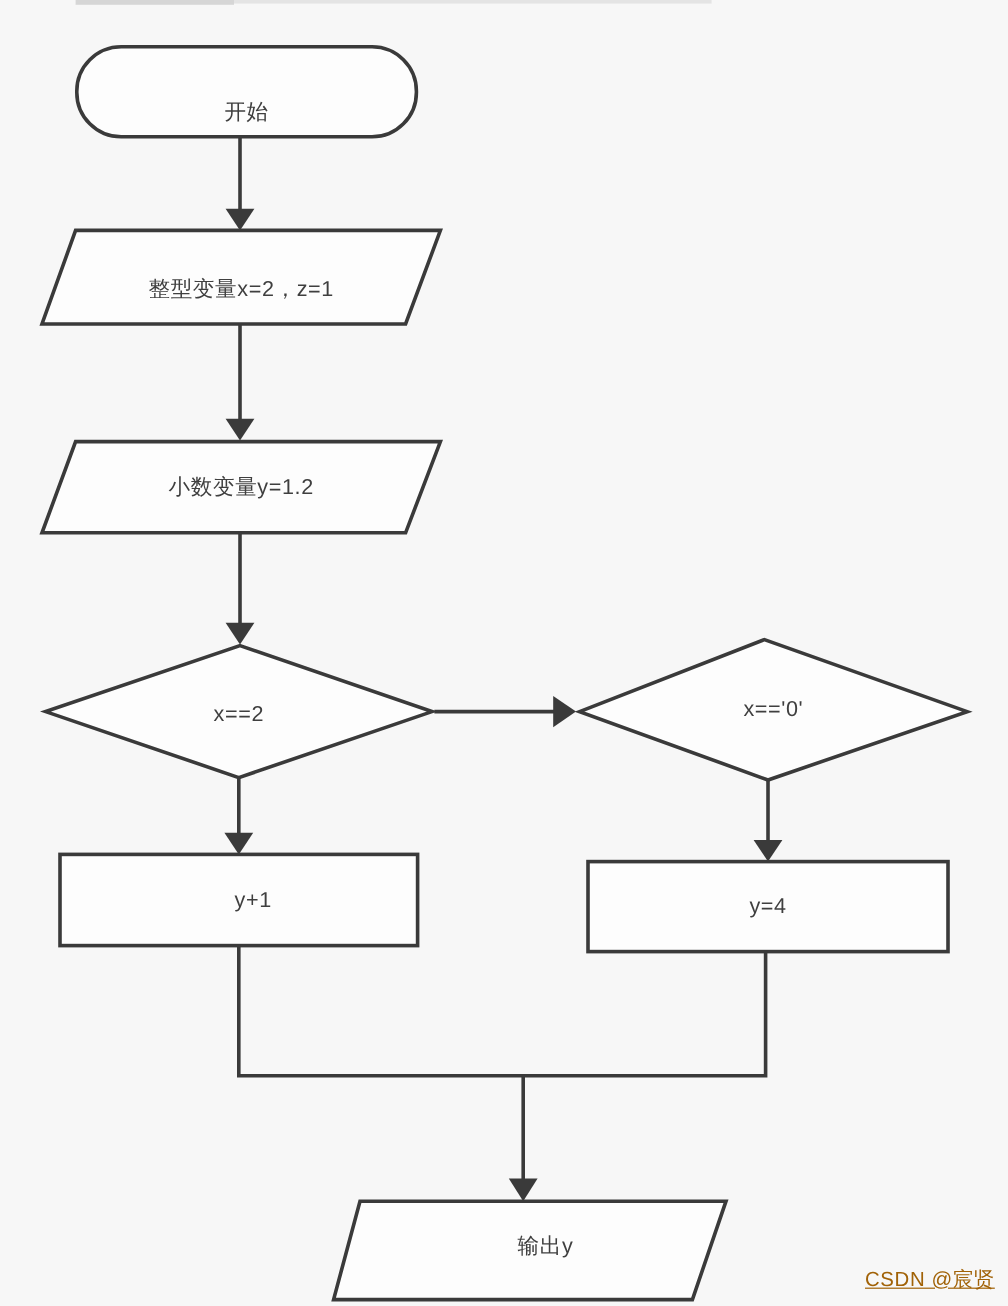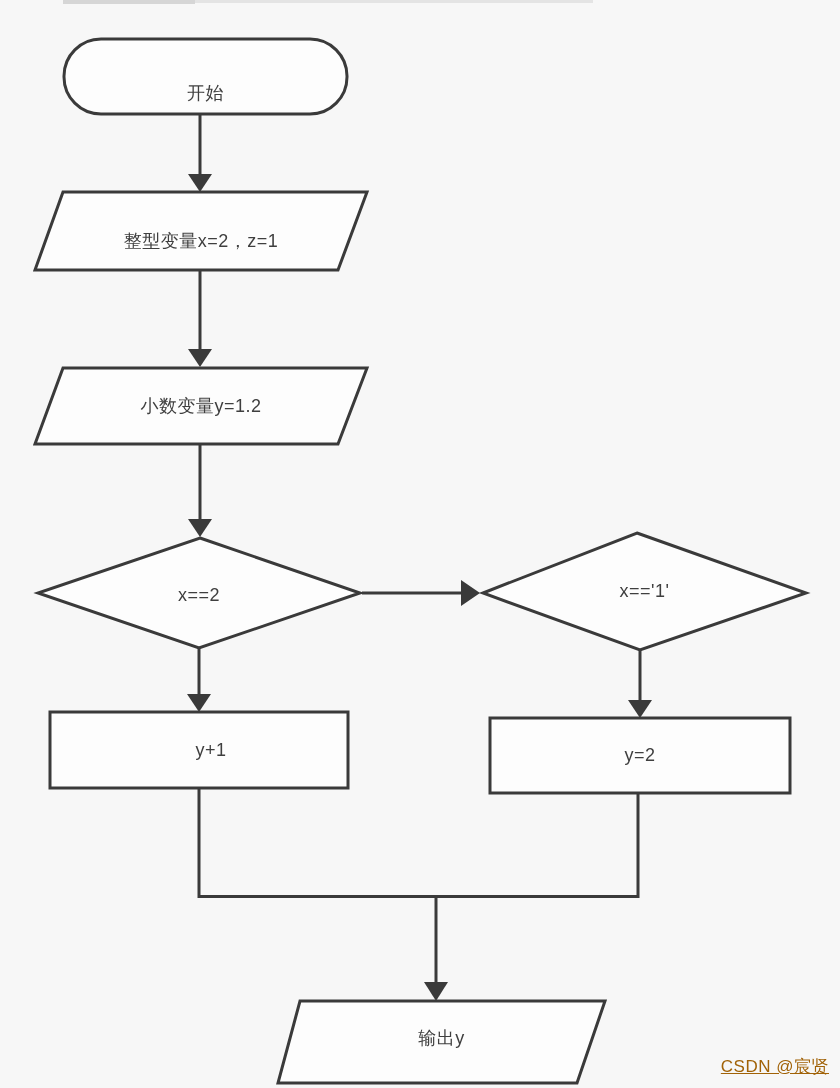--- a/index.html
+++ b/index.html
@@ -32,21 +32,21 @@
     pointer-events: none;
     white-space: nowrap;
   }
   .label-start  { left: 63px;  top: 38px;   width: 285px; height: 77px; margin-top: 16px; }
   .label-para1  { left: 35px;  top: 192px;  width: 332px; height: 98px; }
   .label-para2  { left: 35px;  top: 368px;  width: 332px; height: 76px; text-align: center; }
   .label-dia1   { left: 38px;  top: 540px;  width: 322px; height: 110px; }
   .label-dia2   { left: 483px; top: 533px;  width: 323px; height: 117px; }
   .label-rect1  { left: 50px;  top: 712px;  width: 322px; height: 76px; text-align: center; }
   .label-rect2  { left: 490px; top: 718px;  width: 300px; height: 75px; }
-  .label-output { left: 278px; top: 1001px; width: 327px; height: 73px; }
+  .label-output { left: 291px; top: 1001px; width: 327px; height: 73px; }
   .watermark {
     position: absolute;
     right: 11px;
     bottom: 10px;
     font-size: 17px;
     color: #a16207;
     letter-spacing: 0.5px;
     text-decoration: underline;
   }
   .top-smudge-dark {
@@ -115,23 +115,23 @@
   </svg>
 
   <div class="node-label label-start">开始</div>
 
   <div class="node-label label-para1">整型变量x=2，z=1</div>
 
   <div class="node-label label-para2">小数变量y=1.2</div>
 
   <div class="node-label label-dia1">x==2</div>
 
-  <div class="node-label label-dia2">x=='1'</div>
+  <div class="node-label label-dia2">x=='0'</div>
 
   <div class="node-label label-rect1">y+1</div>
 
-  <div class="node-label label-rect2">y=2</div>
+  <div class="node-label label-rect2">y=4</div>
 
   <div class="node-label label-output">输出y</div>
 
   <div class="watermark">CSDN @宸贤</div>
 
 </div>
 
 </body></html>

